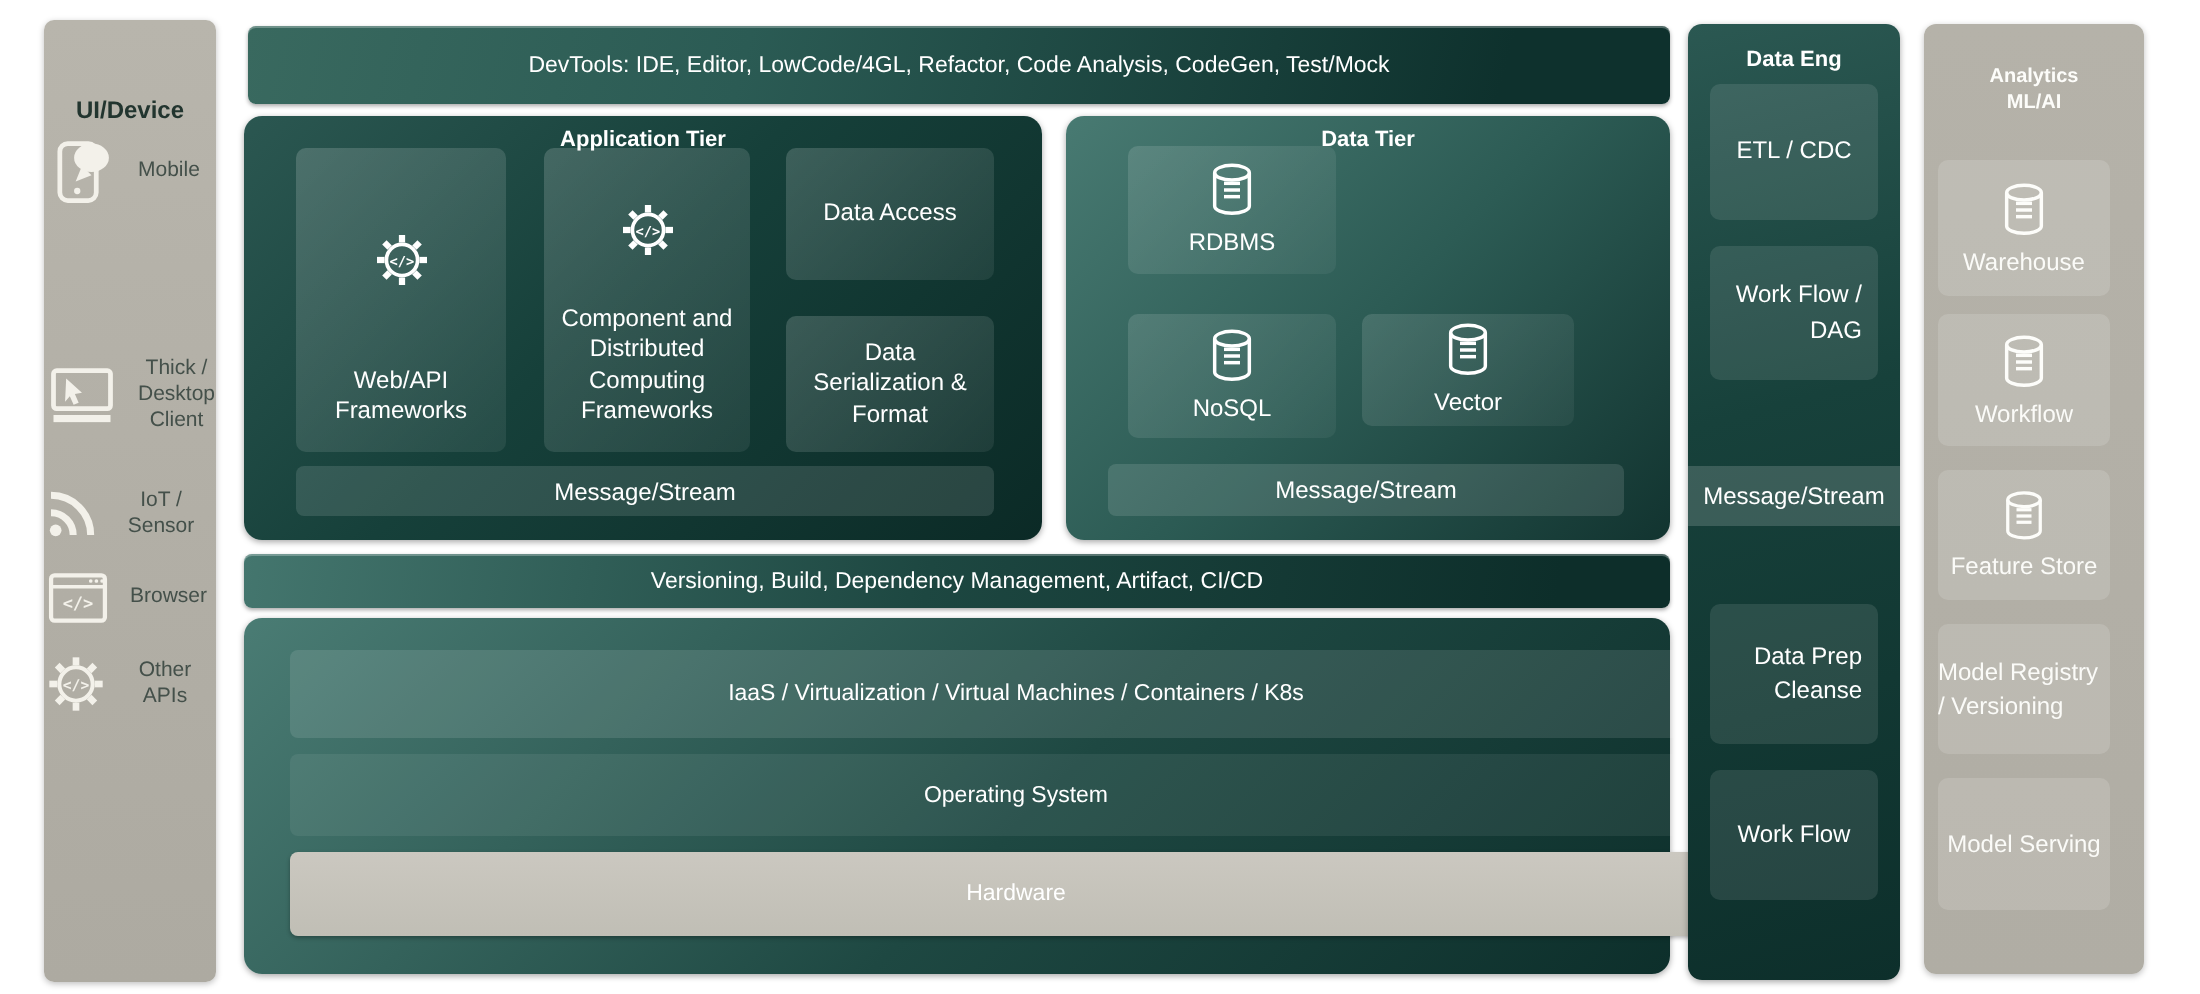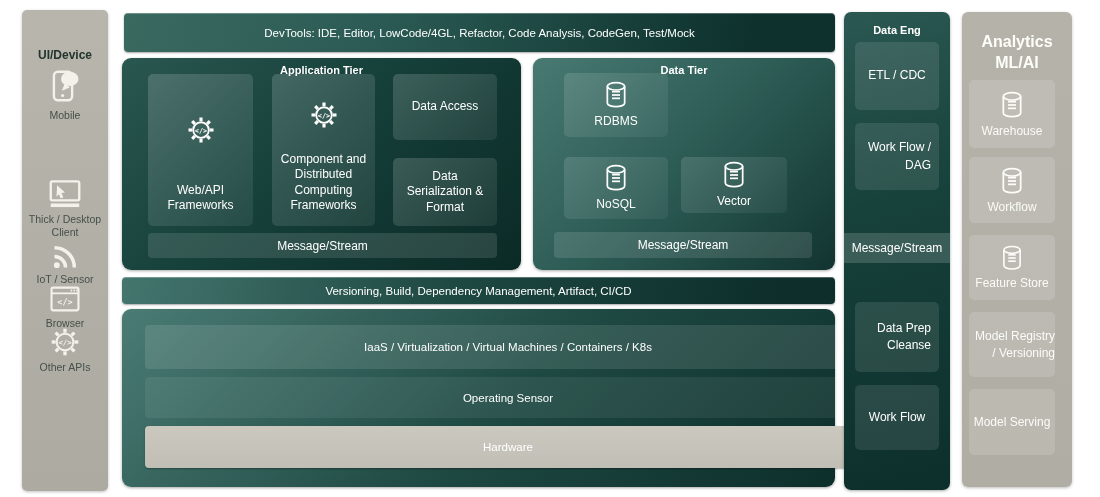--- a/index.html
+++ b/index.html
@@ -5,21 +5,21 @@
   html,body{margin:0;padding:0;background:#ffffff;}
   .canvas{position:relative;width:1100px;height:497px;background:#ffffff;overflow:hidden;
           font-family:"Liberation Sans", sans-serif;}
 
   
   .sidebar{position:absolute;left:22px;top:10px;width:86px;height:481px;border-radius:5px;
            background:linear-gradient(180deg,#b8b5ac 0%,#b1aea5 60%,#adaaa1 100%);
            box-shadow:0 1px 3px rgba(0,0,0,.25);}
   .sb-title{position:absolute;left:0;right:0;top:38px;text-align:center;
             font-weight:bold;font-size:12px;color:#22352f;}
-  .sb-item{position:absolute;left:0;right:0;display:flex;flex-direction:column;
+  .sb-item{position:absolute;left:0;right:0;display:flex;flex-direction:row;
            align-items:center;gap:3px;color:#f3f1ea;}
   .sb-label{font-size:10.5px;color:#44504a;text-align:center;line-height:1.25;padding:0 6px;}
 
   
   .teal-bar{position:absolute;border-radius:4px;display:flex;align-items:center;justify-content:center;
             color:#fff;font-size:11.5px;box-shadow:inset 0 1px 0 rgba(255,255,255,.28), 0 1px 2px rgba(0,0,0,.35);}
   .devtools{left:124px;top:13px;width:711px;height:39px;
             background:linear-gradient(105deg,#39695f 0%,#2b5b54 35%,#0e312d 88%);}
   .versioning{left:122px;top:277px;width:713px;height:27px;
             background:linear-gradient(100deg,#44766e 0%,#1d4741 48%,#0d2e2a 92%);}
@@ -63,24 +63,24 @@
            display:flex;align-items:center;justify-content:center;text-align:right;
            font-size:12px;line-height:1.45;color:#fff;padding:0 8px;box-sizing:border-box;}
   .de-msg{position:absolute;left:0;right:0;top:221px;height:30px;background:rgba(255,255,255,.16);
           display:flex;align-items:center;justify-content:center;font-size:12px;color:#fff;}
 
   
   .analytics{left:962px;top:12px;width:110px;height:475px;border-radius:6px;
              background:linear-gradient(180deg,#b5b2a9 0%,#b0ada4 100%);
              box-shadow:0 1px 3px rgba(0,0,0,.25);color:#fff;}
   .an-title{position:absolute;left:0;right:0;top:20px;text-align:center;font-weight:bold;
-            font-size:16px;line-height:1.3;color:#fdfdfa;}
+            font-size:10px;line-height:1.3;color:#fdfdfa;}
   .an-card{position:absolute;left:7px;width:86px;height:66px;border-radius:5px;
            background:rgba(255,255,255,.14);display:flex;flex-direction:column;align-items:center;
-           justify-content:center;gap:2px;text-align:right;font-size:12px;line-height:1.35;
+           justify-content:center;gap:2px;text-align:left;font-size:12px;line-height:1.35;
            color:#fbfbf8;}
 
   .icon{display:inline-flex;align-items:center;justify-content:center;}
   svg{display:block;}
 </style>
 </head>
 <body>
 
 <div class="canvas">
 
@@ -271,21 +271,21 @@
 
   <div class="teal-bar versioning">
     <span>Versioning, Build, Dependency Management, Artifact, CI/CD</span>
   </div>
 
   <section class="panel infra">
     <div class="infra-bar iaas">
       <span>IaaS / Virtualization / Virtual Machines / Containers / K8s</span>
     </div>
     <div class="infra-bar os">
-      <span>Operating Sensor</span>
+      <span>Operating System</span>
     </div>
     <div class="infra-bar hardware">
       <span>Hardware</span>
     </div>
   </section>
 
   <section class="panel data-eng">
     <div class="panel-title" style="top:12px">Data Eng</div>
 
     <div class="de-card" style="top:30px;height:68px">

